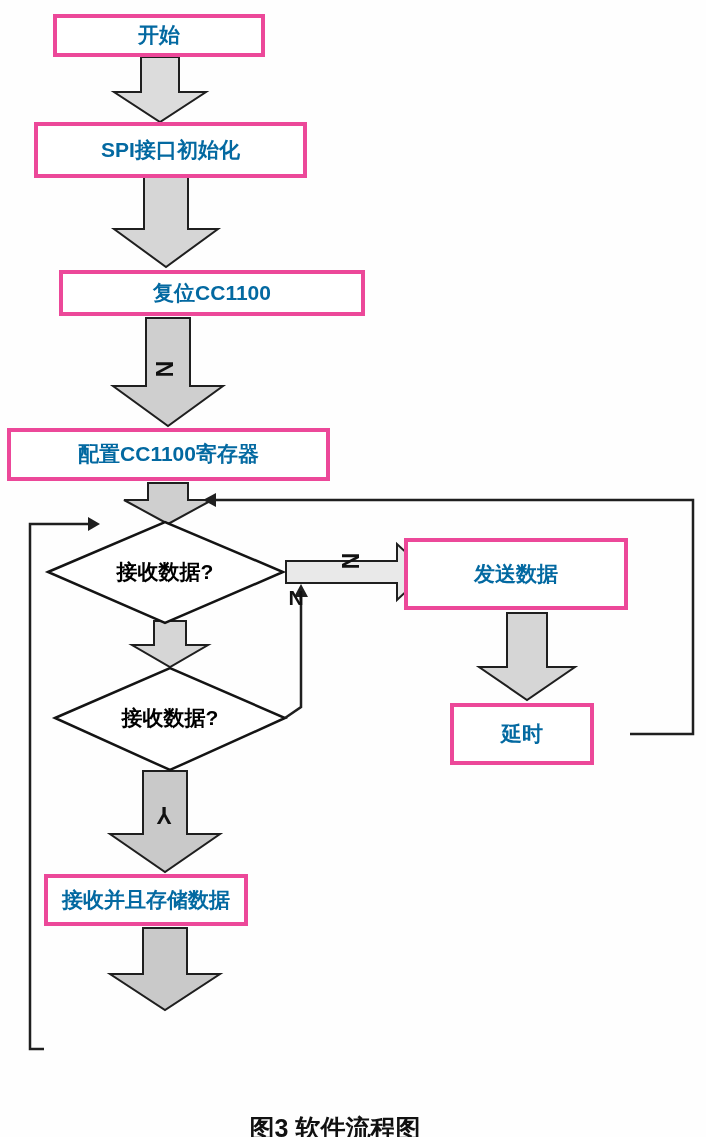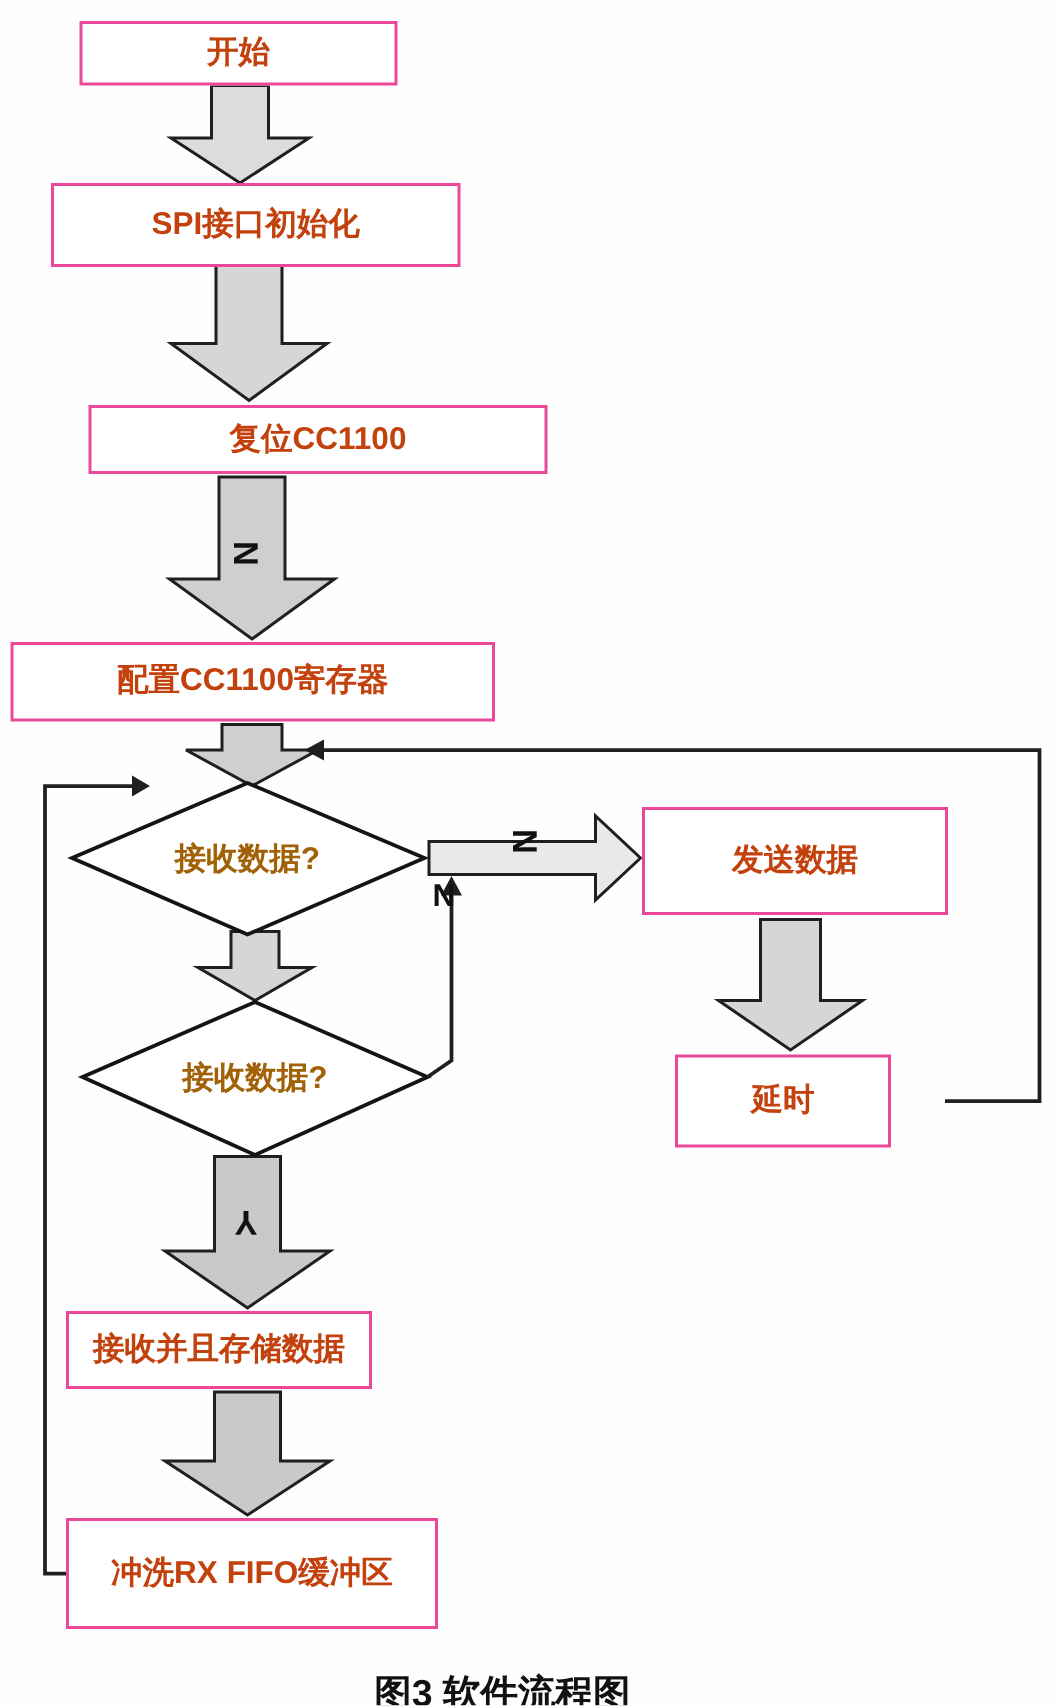--- a/index.html
+++ b/index.html
@@ -7,35 +7,35 @@
     position:relative;
     width:706px;height:1137px;
     background:#fefefe;
     font-family:"Liberation Sans", sans-serif;
     overflow:hidden;
   }
   #connector-layer{position:absolute;left:0;top:0;z-index:0;}
   .flow-box{
     position:absolute;
     background:#ffffff;
-    border:2px solid #ec4899;
+    border:4px solid #ec4899;
     display:flex;align-items:center;justify-content:center;
     text-align:center;
     font-weight:bold;
     font-size:21px;
-    color:#c2410c;
+    color:#0369a1;
     z-index:2;
     box-sizing:border-box;
     line-height:1.25;
   }
   .diamond-label{
     position:absolute;
     display:flex;align-items:center;justify-content:center;
     text-align:center;
-    font-weight:bold;font-size:21px;color:#a16207;
+    font-weight:bold;font-size:21px;color:#000000;
     z-index:2;
   }
   .edge-label{
     position:absolute;
     font-weight:bold;font-size:23px;color:#111;
     z-index:3;
     width:24px;height:26px;
     display:flex;align-items:center;justify-content:center;
   }
   .rot90{transform:rotate(90deg);}
@@ -93,39 +93,36 @@
   </div>
 
   <div class="flow-box" style="left:7px;top:428px;width:323px;height:53px;">
     <span>配置CC1100寄存器</span>
   </div>
 
   <div class="diamond-label" style="left:65px;top:550px;width:200px;height:44px;">
     <span>接收数据?</span>
   </div>
 
-  <div class="flow-box" style="left:428px;top:538px;width:204px;height:72px;">
+  <div class="flow-box" style="left:404px;top:538px;width:224px;height:72px;">
     <span>发送数据</span>
   </div>
 
   <div class="flow-box" style="left:450px;top:703px;width:144px;height:62px;">
     <span>延时</span>
   </div>
 
   <div class="diamond-label" style="left:70px;top:696px;width:200px;height:44px;">
     <span>接收数据?</span>
   </div>
 
   <div class="flow-box" style="left:44px;top:874px;width:204px;height:52px;">
     <span>接收并且存储数据</span>
   </div>
 
-  <div class="flow-box" style="left:44px;top:1012px;width:248px;height:74px;">
-    <span class="flush-inner">冲洗RX FIFO缓冲区</span>
-  </div>
 
   <div class="edge-label rot90" style="left:152px;top:356px;">N</div>
 
   <div class="edge-label rot90" style="left:338px;top:548px;">N</div>
 
   <div class="edge-label" style="left:284px;top:585px;font-size:21px;">N</div>
 
   <div class="edge-label rot180" style="left:152px;top:802px;">Y</div>
 
   <div id="caption">图3 软件流程图</div>

